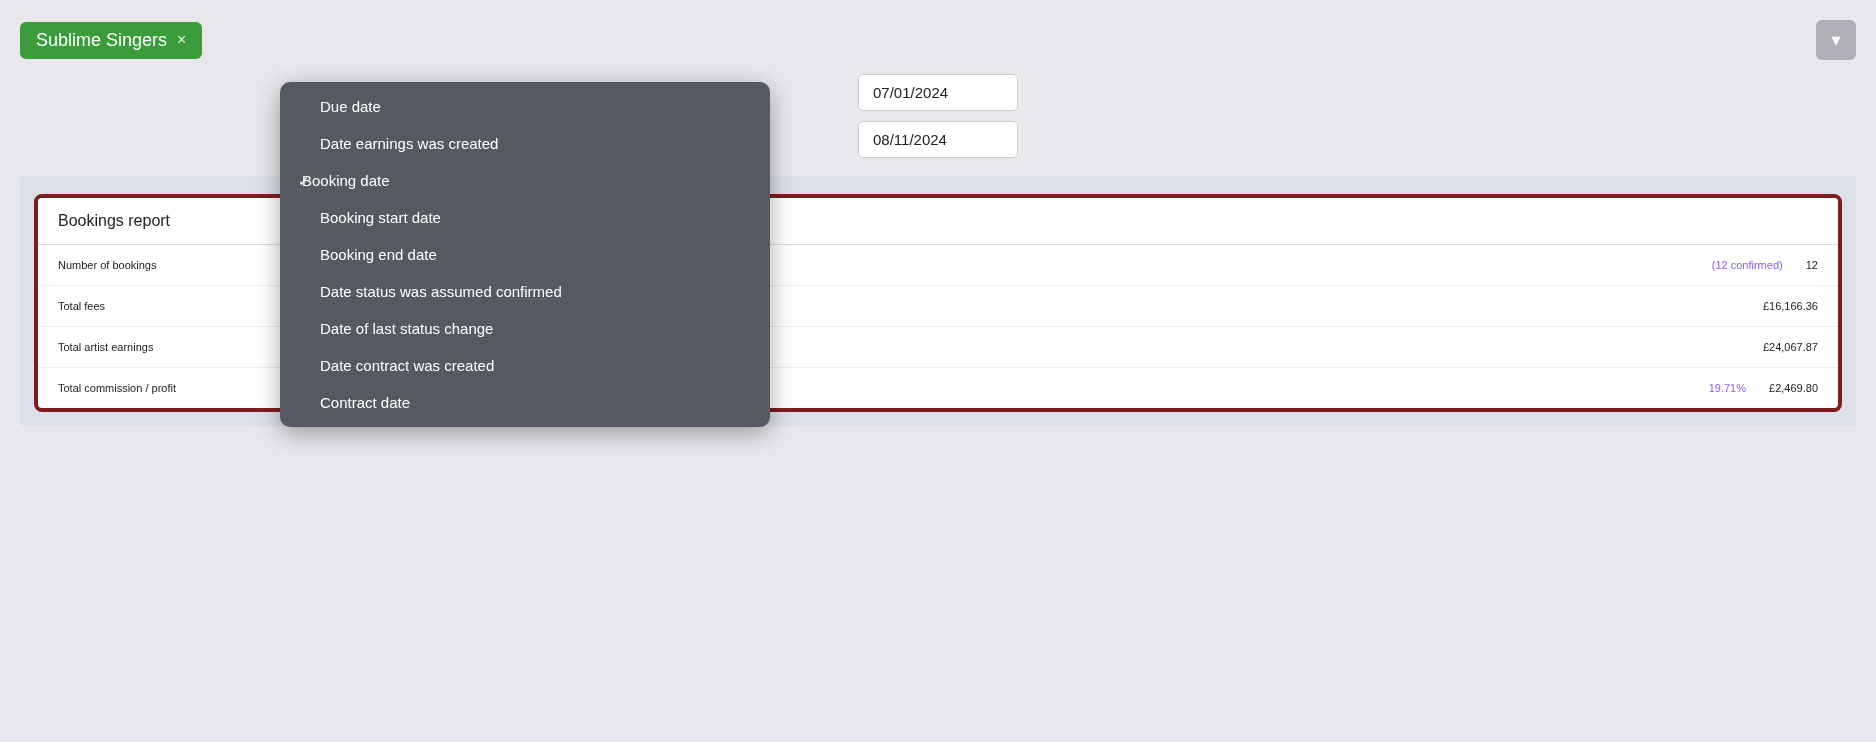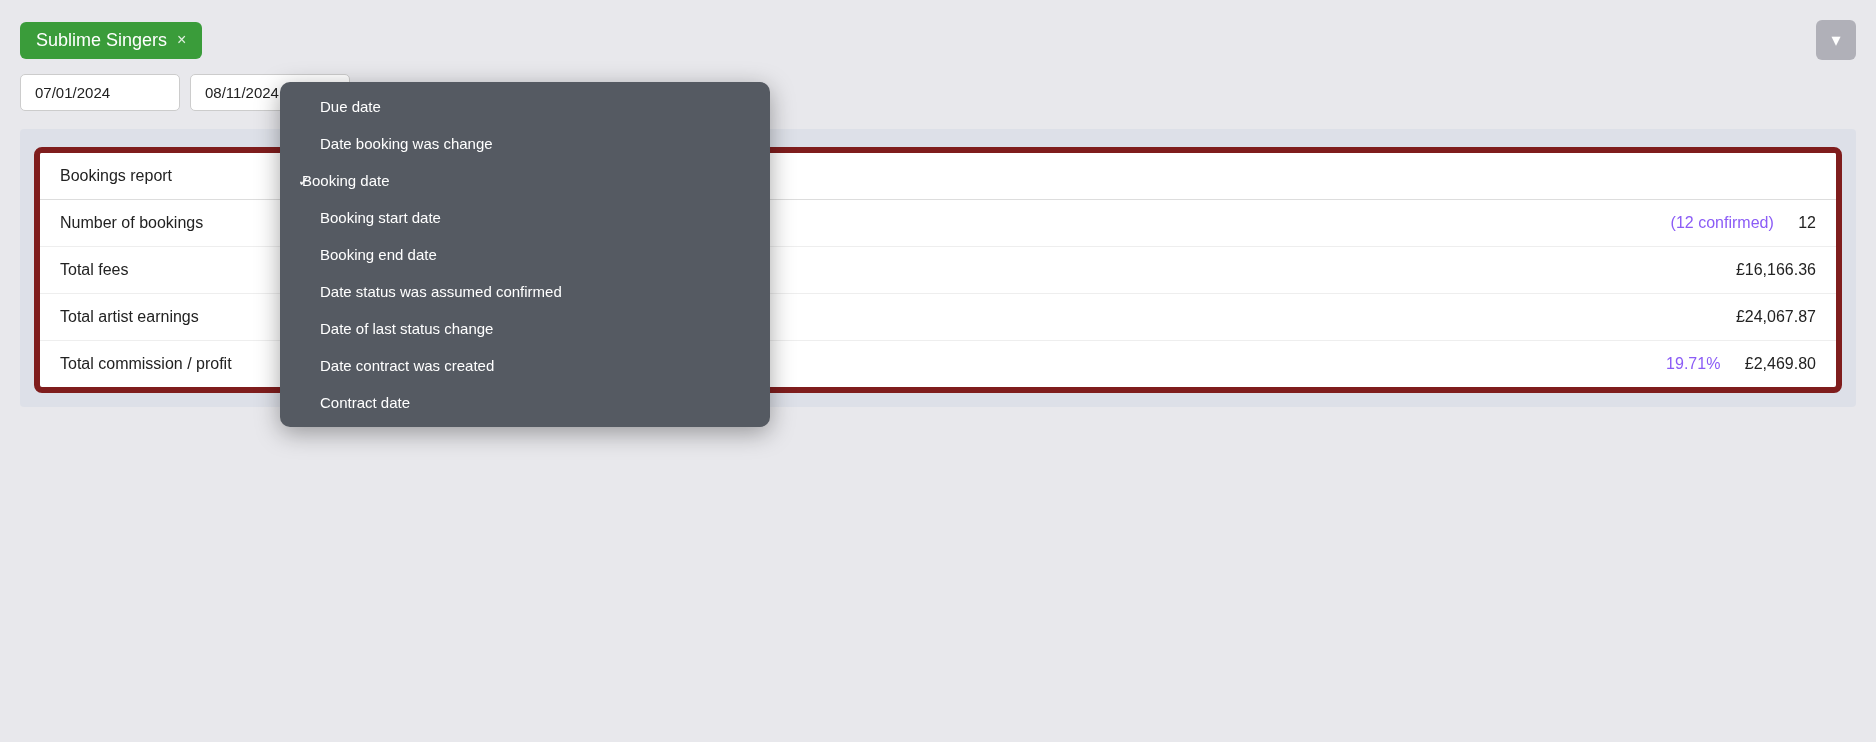--- a/index.html
+++ b/index.html
@@ -54,20 +54,21 @@
       color: #fff;
       font-size: 18px;
     }
     
     .date-row {
       display: flex;
       align-items: center;
       gap: 10px;
       margin-bottom: 18px;
       position: relative;
+      flex-direction: column;
     }
     .date-input {
       border: 1px solid #ccc;
       border-radius: 5px;
       padding: 9px 14px;
       font-size: 15px;
       background: #fff;
       color: #222;
       width: 160px;
     }
@@ -99,38 +100,38 @@
     .dropdown-item .check-mark {
       position: absolute;
       left: 18px;
       font-size: 14px;
       color: #fff;
     }
     
     .report-table {
       background: #fff;
       border-radius: 8px;
-      border: 6px solid #7f1d1d;
+      border: 4px solid #7f1d1d;
       overflow: hidden;
       margin-top: 4px;
     }
     .report-header {
       padding: 14px 20px;
       font-size: 16px;
       font-weight: 500;
       border-bottom: 1px solid #ddd;
       background: #fff;
     }
     .report-row {
       display: flex;
       align-items: center;
       justify-content: space-between;
       padding: 14px 20px;
       border-bottom: 1px solid #eee;
-      font-size: 16px;
+      font-size: 11px;
     }
     .report-row:last-child {
       border-bottom: none;
       align-items: flex-end;
     }
     .report-row .label {
       color: #222;
     }
     .report-row .value {
       color: #222;
@@ -164,21 +165,21 @@
 
   <div class="date-row">
     <input class="date-input" type="text" value="07/01/2024" style="">
     <input class="date-input" type="text" value="08/11/2024" style="">
 
     <div class="dropdown-menu">
     <div class="dropdown-item">
           <span>Due date</span>
         </div>
         <div class="dropdown-item">
-          <span>Date booking was change</span>
+          <span>Date earnings was created</span>
         </div>
         <div class="dropdown-item checked">
           <span class="check-mark">✓</span>
           <span>Booking date</span>
         </div>
         <div class="dropdown-item">
           <span>Booking start date</span>
         </div>
         <div class="dropdown-item">
           <span>Booking end date</span>

